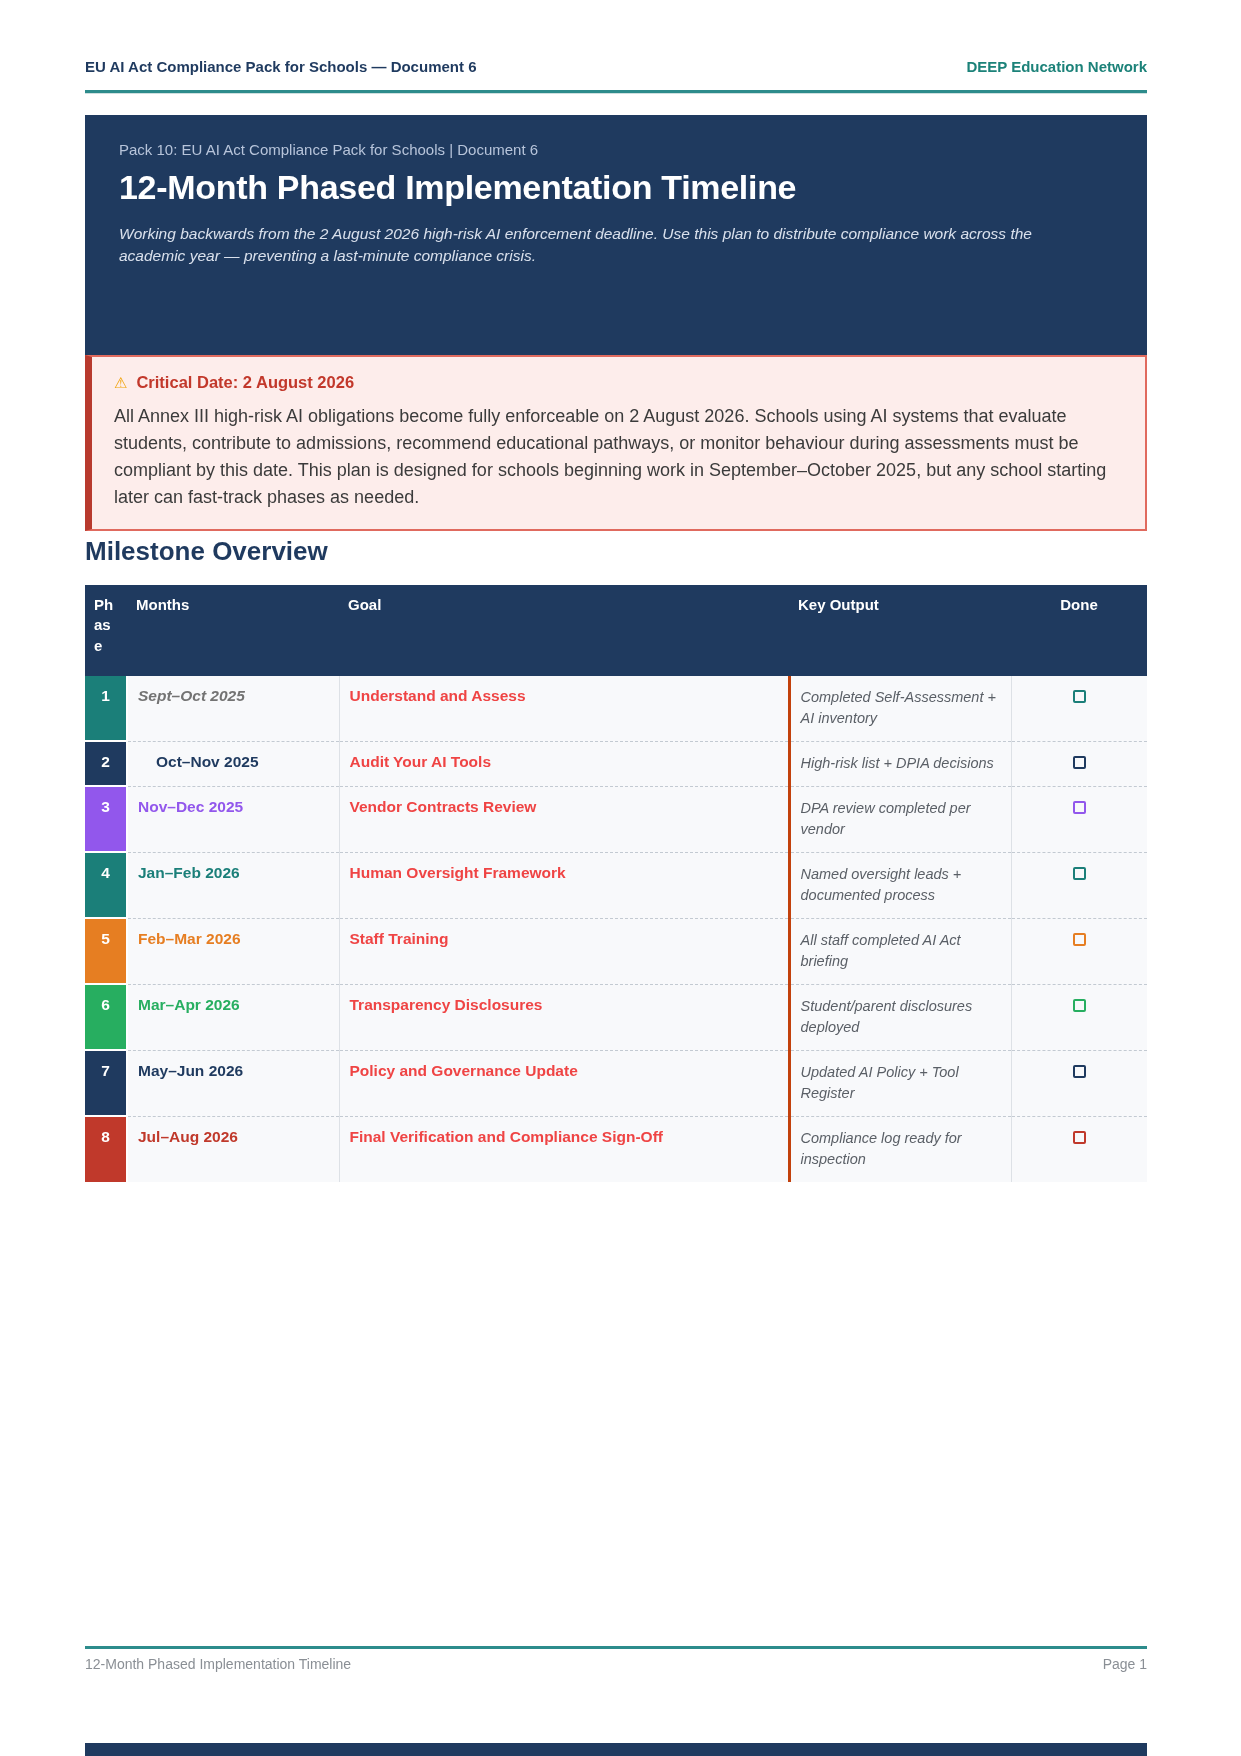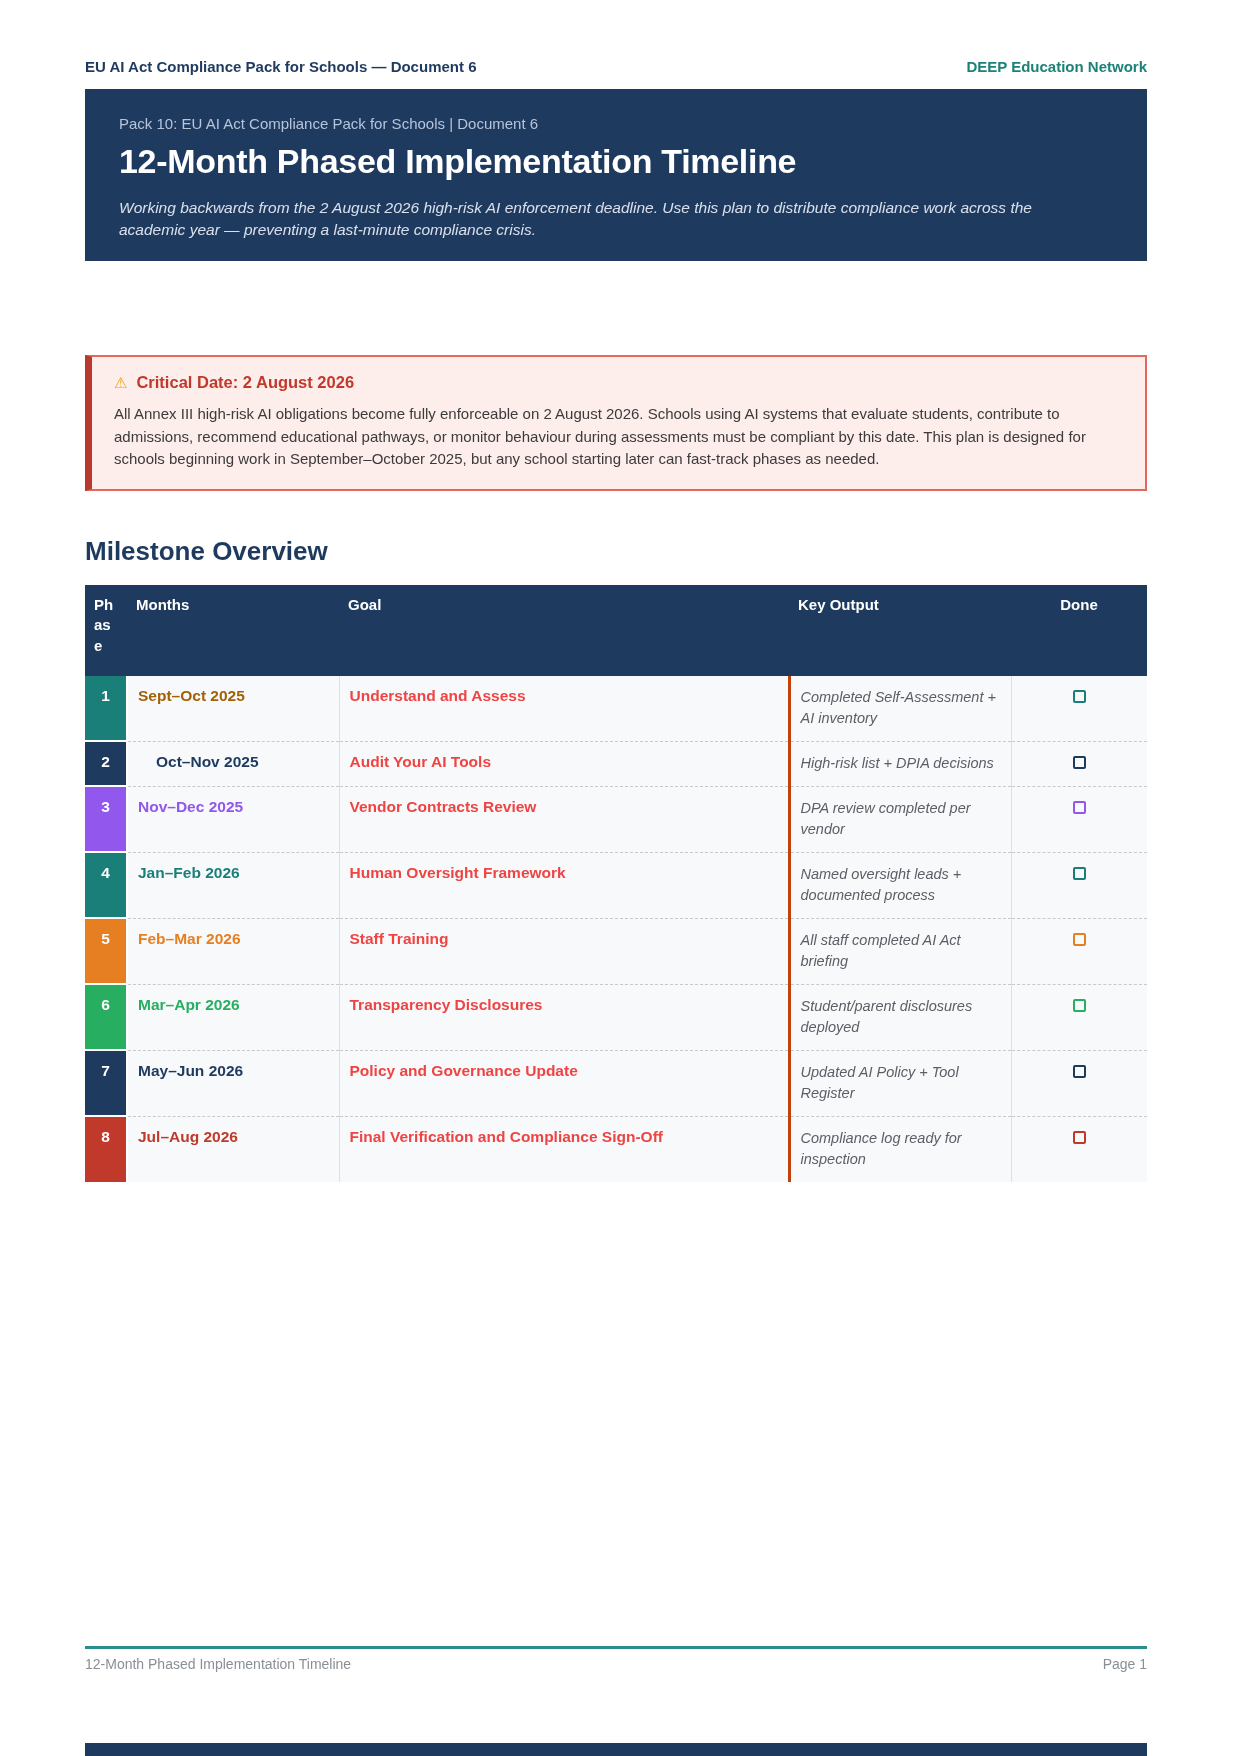--- a/index.html
+++ b/index.html
@@ -13,40 +13,40 @@
   .content { position: absolute; left: 85px; width: 1062px; }
 
   
   .runhead { top: 58px; display: flex; justify-content: space-between; align-items: baseline; text-align: right; }
   .runhead .left  { font-size: 15px; font-weight: bold; color: #1f3a5f; }
   .runhead .right { font-size: 15px; font-weight: bold; color: #1c8279; }
   .top-rule { top: 90px; height: 4px; background: #2d8c8c; border-bottom: 1px solid #cfe0e0; }
 
   
   .hero {
-    top: 89px; height: 172px; background: #1f3a5f;
+    top: 115px; height: 254px; background: #1f3a5f;
     padding: 26px 34px 24px 34px; color: #fff;
   }
   .hero .eyebrow { font-size: 15px; color: #b7c4da; margin-bottom: 10px; }
   .hero h1 { font-size: 34px; font-weight: bold; letter-spacing: -0.3px; margin-bottom: 16px; color: #ffffff; }
   .hero h2 { font-size: 20px; font-weight: bold; margin-bottom: 13px; color: #f4f7fb; }
   .hero .desc { font-size: 15.5px; font-style: italic; color: #d9e0ec; line-height: 1.45; max-width: 980px; }
 
   
   .alert {
     top: 355px; min-height: 135px;
     background: #fdedeb;
     border: 2px solid #e06a5e;
     border-left: 7px solid #b83a2e;
     padding: 16px 22px 18px 22px;
   }
   .alert .title-row { display: flex; align-items: center; gap: 9px; margin-bottom: 11px; }
   .alert .warn { font-size: 15px; color: #f0a30a; }
   .alert .title { font-size: 16.5px; font-weight: bold; color: #c2382b; }
-  .alert .body { font-size: 15px; color: #3b3b3b; line-height: 1.5; }
+  .alert .body { font-size: 18px; color: #3b3b3b; line-height: 1.5; }
 
   
   .section-title { top: 536px; font-size: 26px; font-weight: bold; color: #1f3a5f; }
 
   
   .tablewrap { top: 585px; }
   table { width: 100%; border-collapse: collapse; table-layout: fixed; }
   col.c-phase  { width: 42px; }
   col.c-months { width: 212px; }
   col.c-goal   { width: 450px; }
@@ -127,21 +127,21 @@
         <th>Phase</th>
         <th>Months</th>
         <th>Goal</th>
         <th>Key Output</th>
         <th class="th-done">Done</th>
       </tr>
     </thead>
     <tbody>
   <tr>
     <td class="phase" style="background: rgb(27, 127, 121);"><span>1</span></td>
-    <td class="months" style="color: #a16207;">Sept–Oct 2025</td>
+    <td class="months" style="color: #737373; font-style: italic;">Sept–Oct 2025</td>
     <td class="goal">Understand and Assess</td>
     <td class="output">Completed Self-Assessment + AI inventory</td>
     <td class="done"><span class="chk" style="border-color: rgb(27, 127, 121);"></span></td>
   </tr>
 
   <tr>
     <td class="phase" style="background: rgb(31, 58, 95);"><span>2</span></td>
     <td class="months" style="color: rgb(31, 58, 95); padding-left: 28px;">Oct–Nov 2025</td>
     <td class="goal">Audit Your AI Tools</td>
     <td class="output">High-risk list + DPIA decisions</td>

